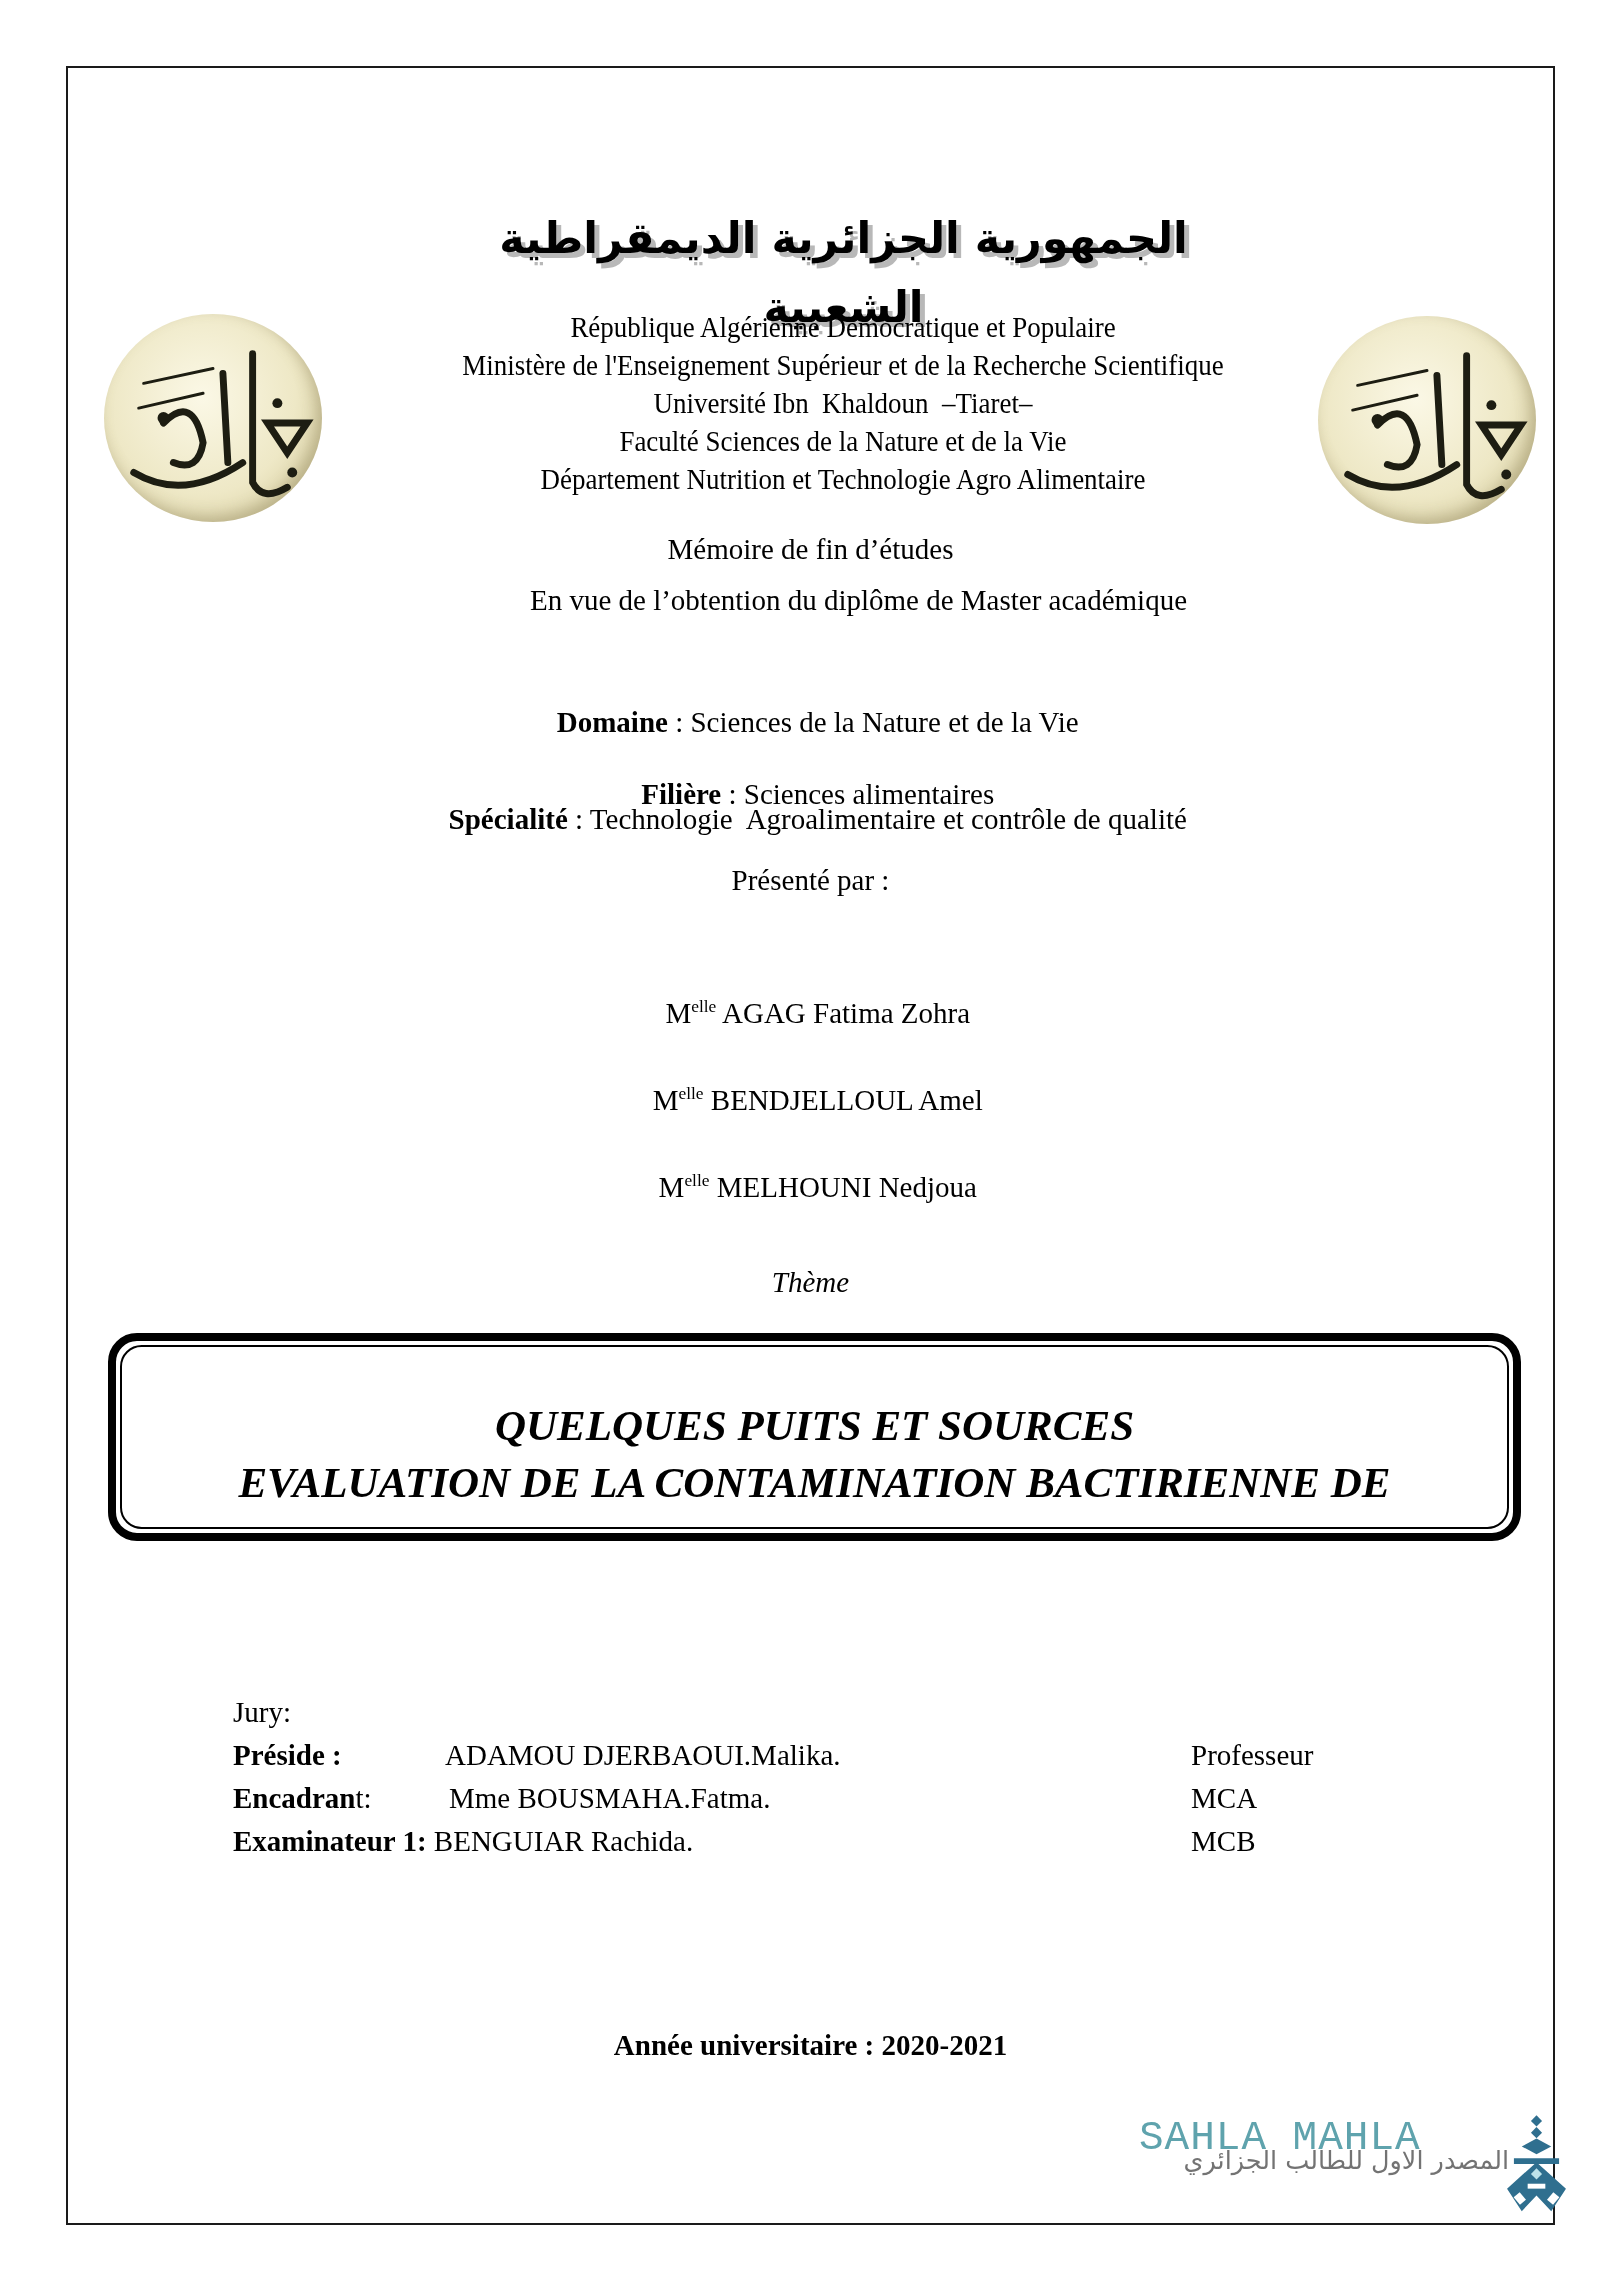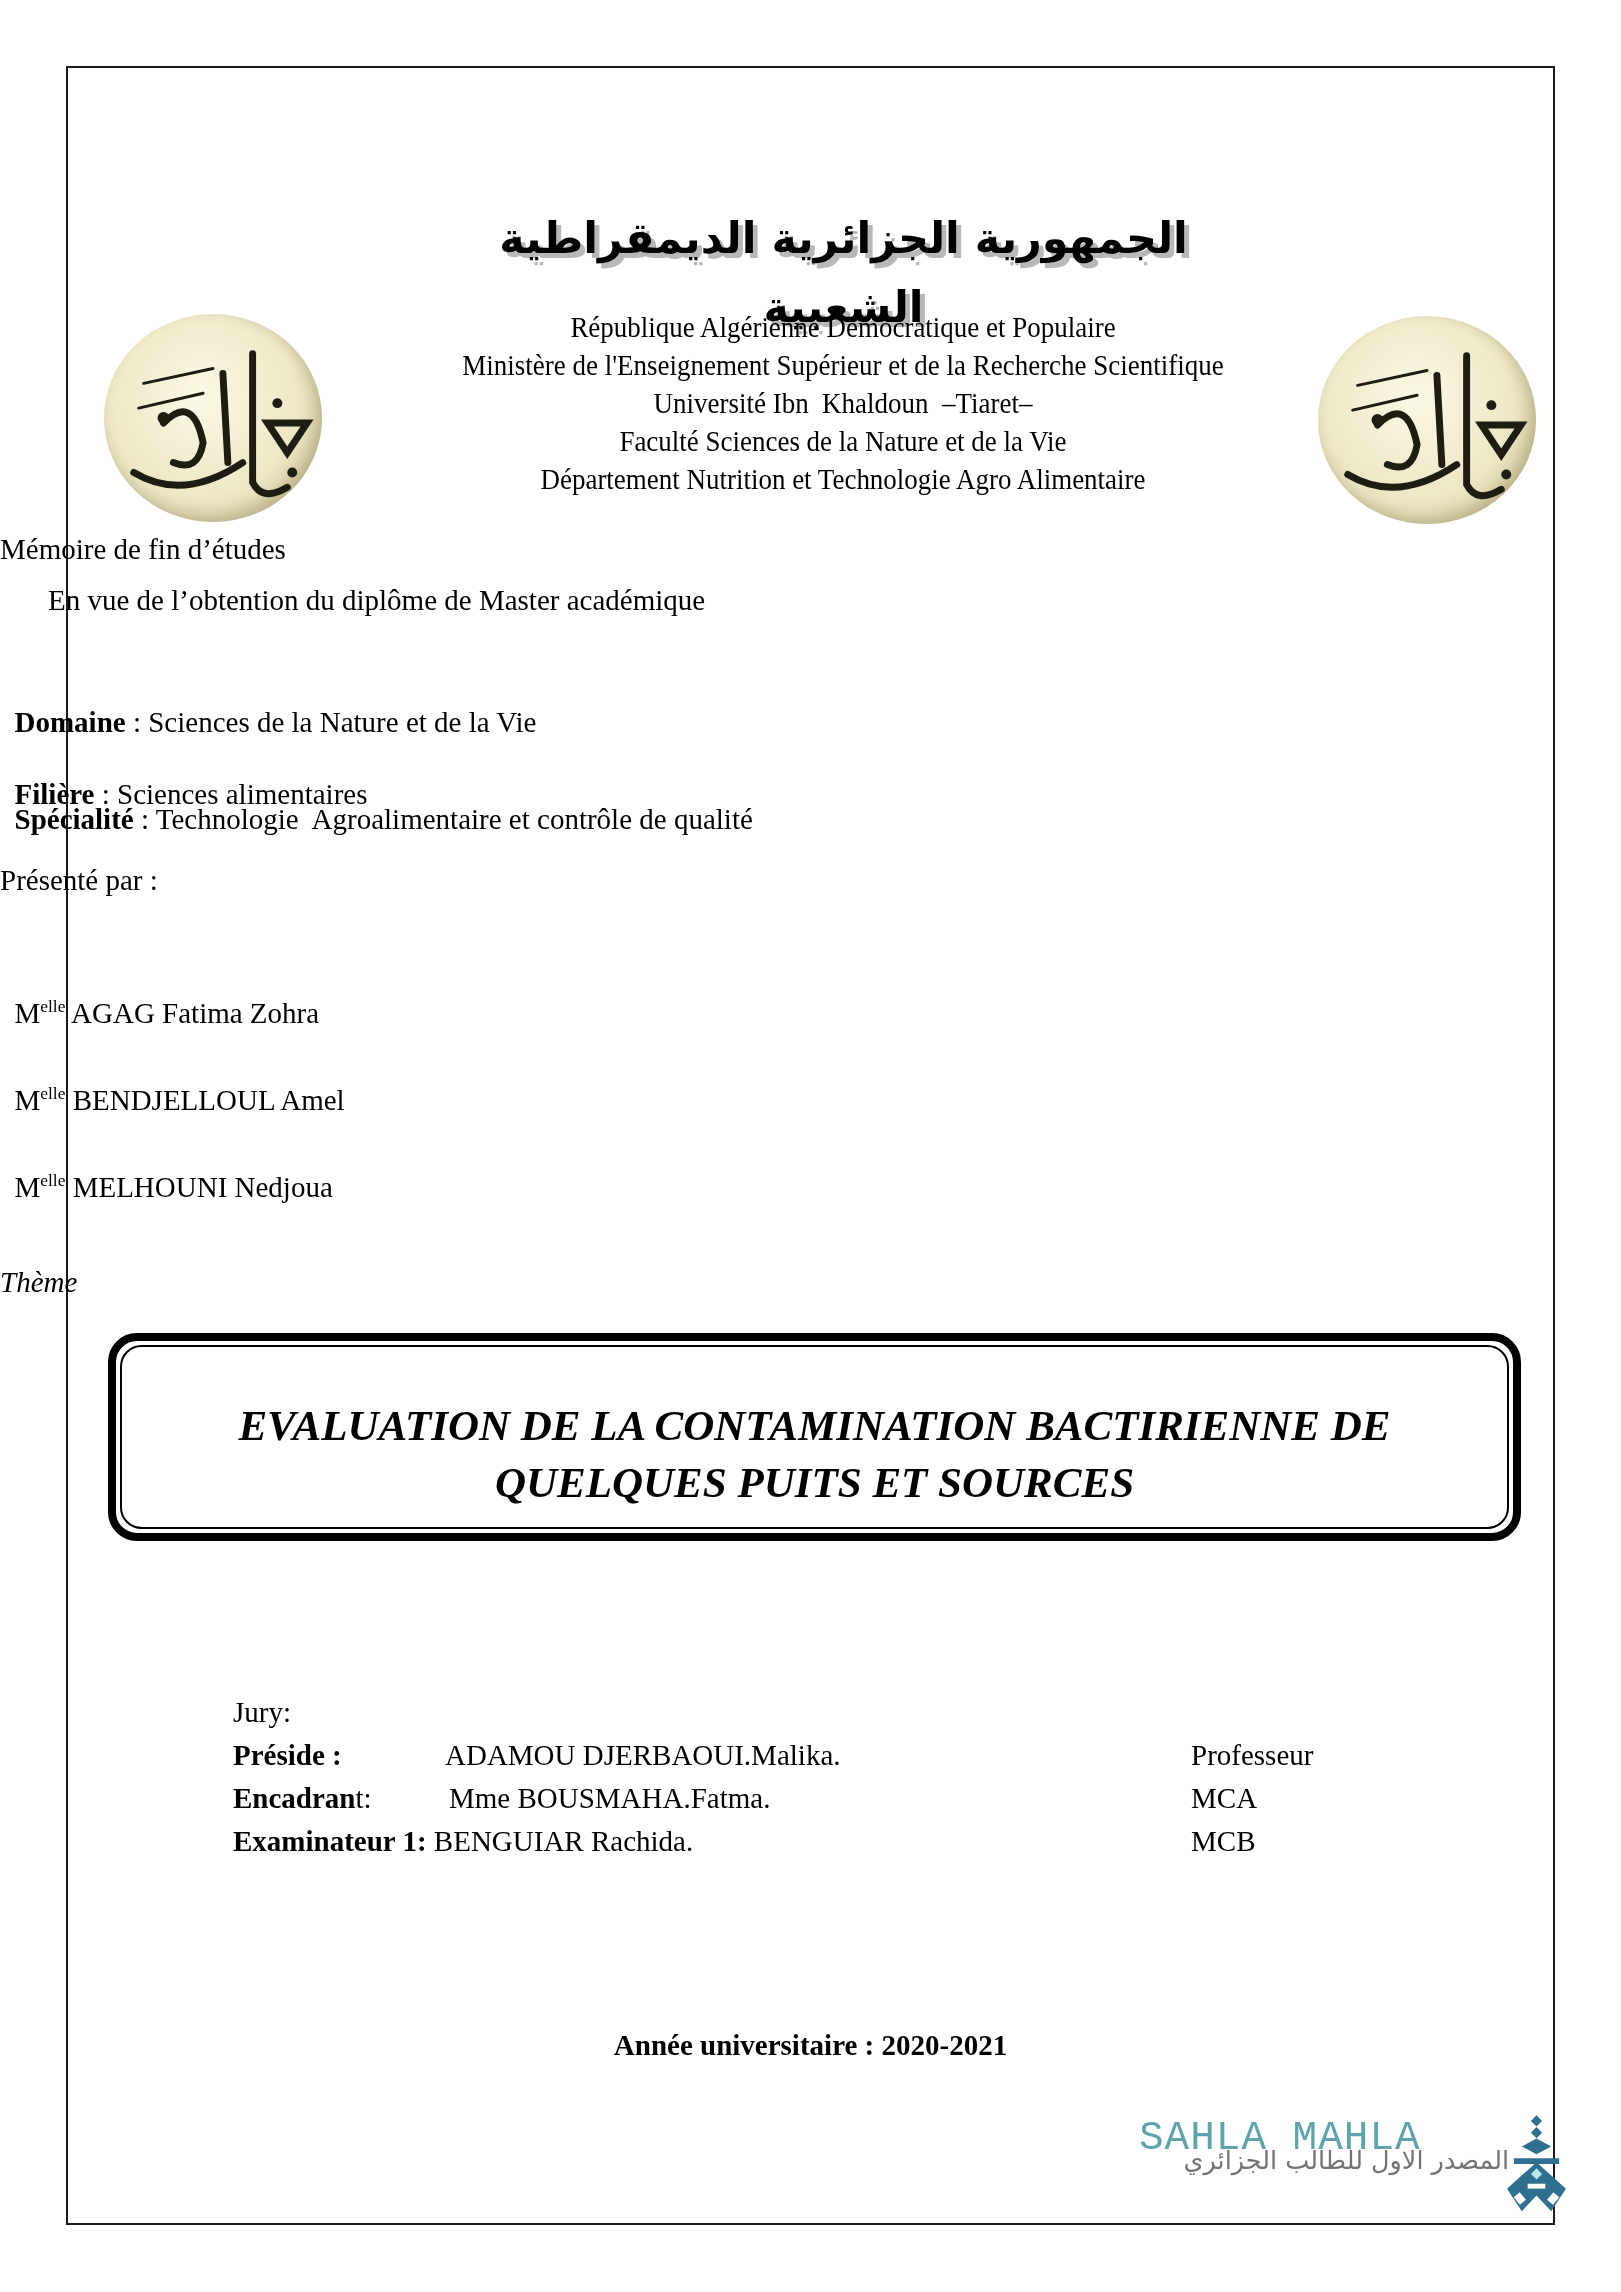--- a/index.html
+++ b/index.html
@@ -1,20 +1,20 @@
 <!DOCTYPE html>
 <html><head>
 <meta charset="utf-8">
 <style>
   html, body { margin: 0; padding: 0; background: #ffffff; }
   body { width: 1621px; height: 2293px; position: relative; overflow: hidden;
          font-family: "Liberation Serif", "DejaVu Serif", serif; color: #000; }
   .page-border { position: absolute; left: 66px; top: 66px; width: 1489px; height: 2159px;
                  border: 2px solid #1a1a1a; box-sizing: border-box; }
-  .center-line { position: absolute; left: 0; width: 1621px; text-align: left; white-space: pre; }
+  .center-line { position: absolute; left: 0; width: 1621px; text-align: center; white-space: pre; }
   .arabic-title { position: absolute; left: 412px; top: 204px; width: 863px; text-align: center;
                   direction: rtl; font-family: "DejaVu Sans", sans-serif; font-weight: bold;
                   font-size: 43px; line-height: 69px; color: #000;
                   text-shadow: 4.9px 4.9px 0 #b8b8b8; letter-spacing: 1px; }
   .header-lines { position: absolute; left: 353px; top: 308px; width: 980px; text-align: center;
                   font-size: 29px; line-height: 38px; transform: scaleX(0.93); }
   .logo { position: absolute; width: 218px; height: 208px; border-radius: 50%;
           background: radial-gradient(ellipse at 45% 40%, #fbf8e6 0%, #eee8c6 55%, #d8cfa2 85%, #c4ba8c 100%);
           box-shadow: inset -5.9px -5.9px 13.7px rgba(120,110,70,0.35); overflow: hidden; }
   .logo svg { width: 100%; height: 100%; }
@@ -114,22 +114,22 @@
 <div class="center-line txt30" style="top:1137px;">
   <span>M</span><sup>elle</sup><span> MELHOUNI Nedjoua</span>
 </div>
 
 <div class="center-line txt30" style="top:1266px; font-style:italic;">Thème</div>
 
 <div class="title-box">
   <div class="title-box-inner"></div>
 </div>
 <div class="title-text">
+  <div>QUELQUES PUITS ET SOURCES</div>
   <div>EVALUATION DE LA CONTAMINATION BACTIRIENNE DE</div>
-  <div>QUELQUES PUITS ET SOURCES</div>
 </div>
 
 <div class="jury">
   <div class="jury-row">Jury:</div>
   <div class="jury-row">
     <b>Préside :</b><span style="position:absolute; left:212px;">ADAMOU DJERBAOUI.Malika.</span>
     <span class="jury-rank">Professeur</span>
   </div>
   <div class="jury-row">
     <b>Encadran</b><span>t:</span><span style="position:absolute; left:216px;">Mme BOUSMAHA.Fatma.</span>

